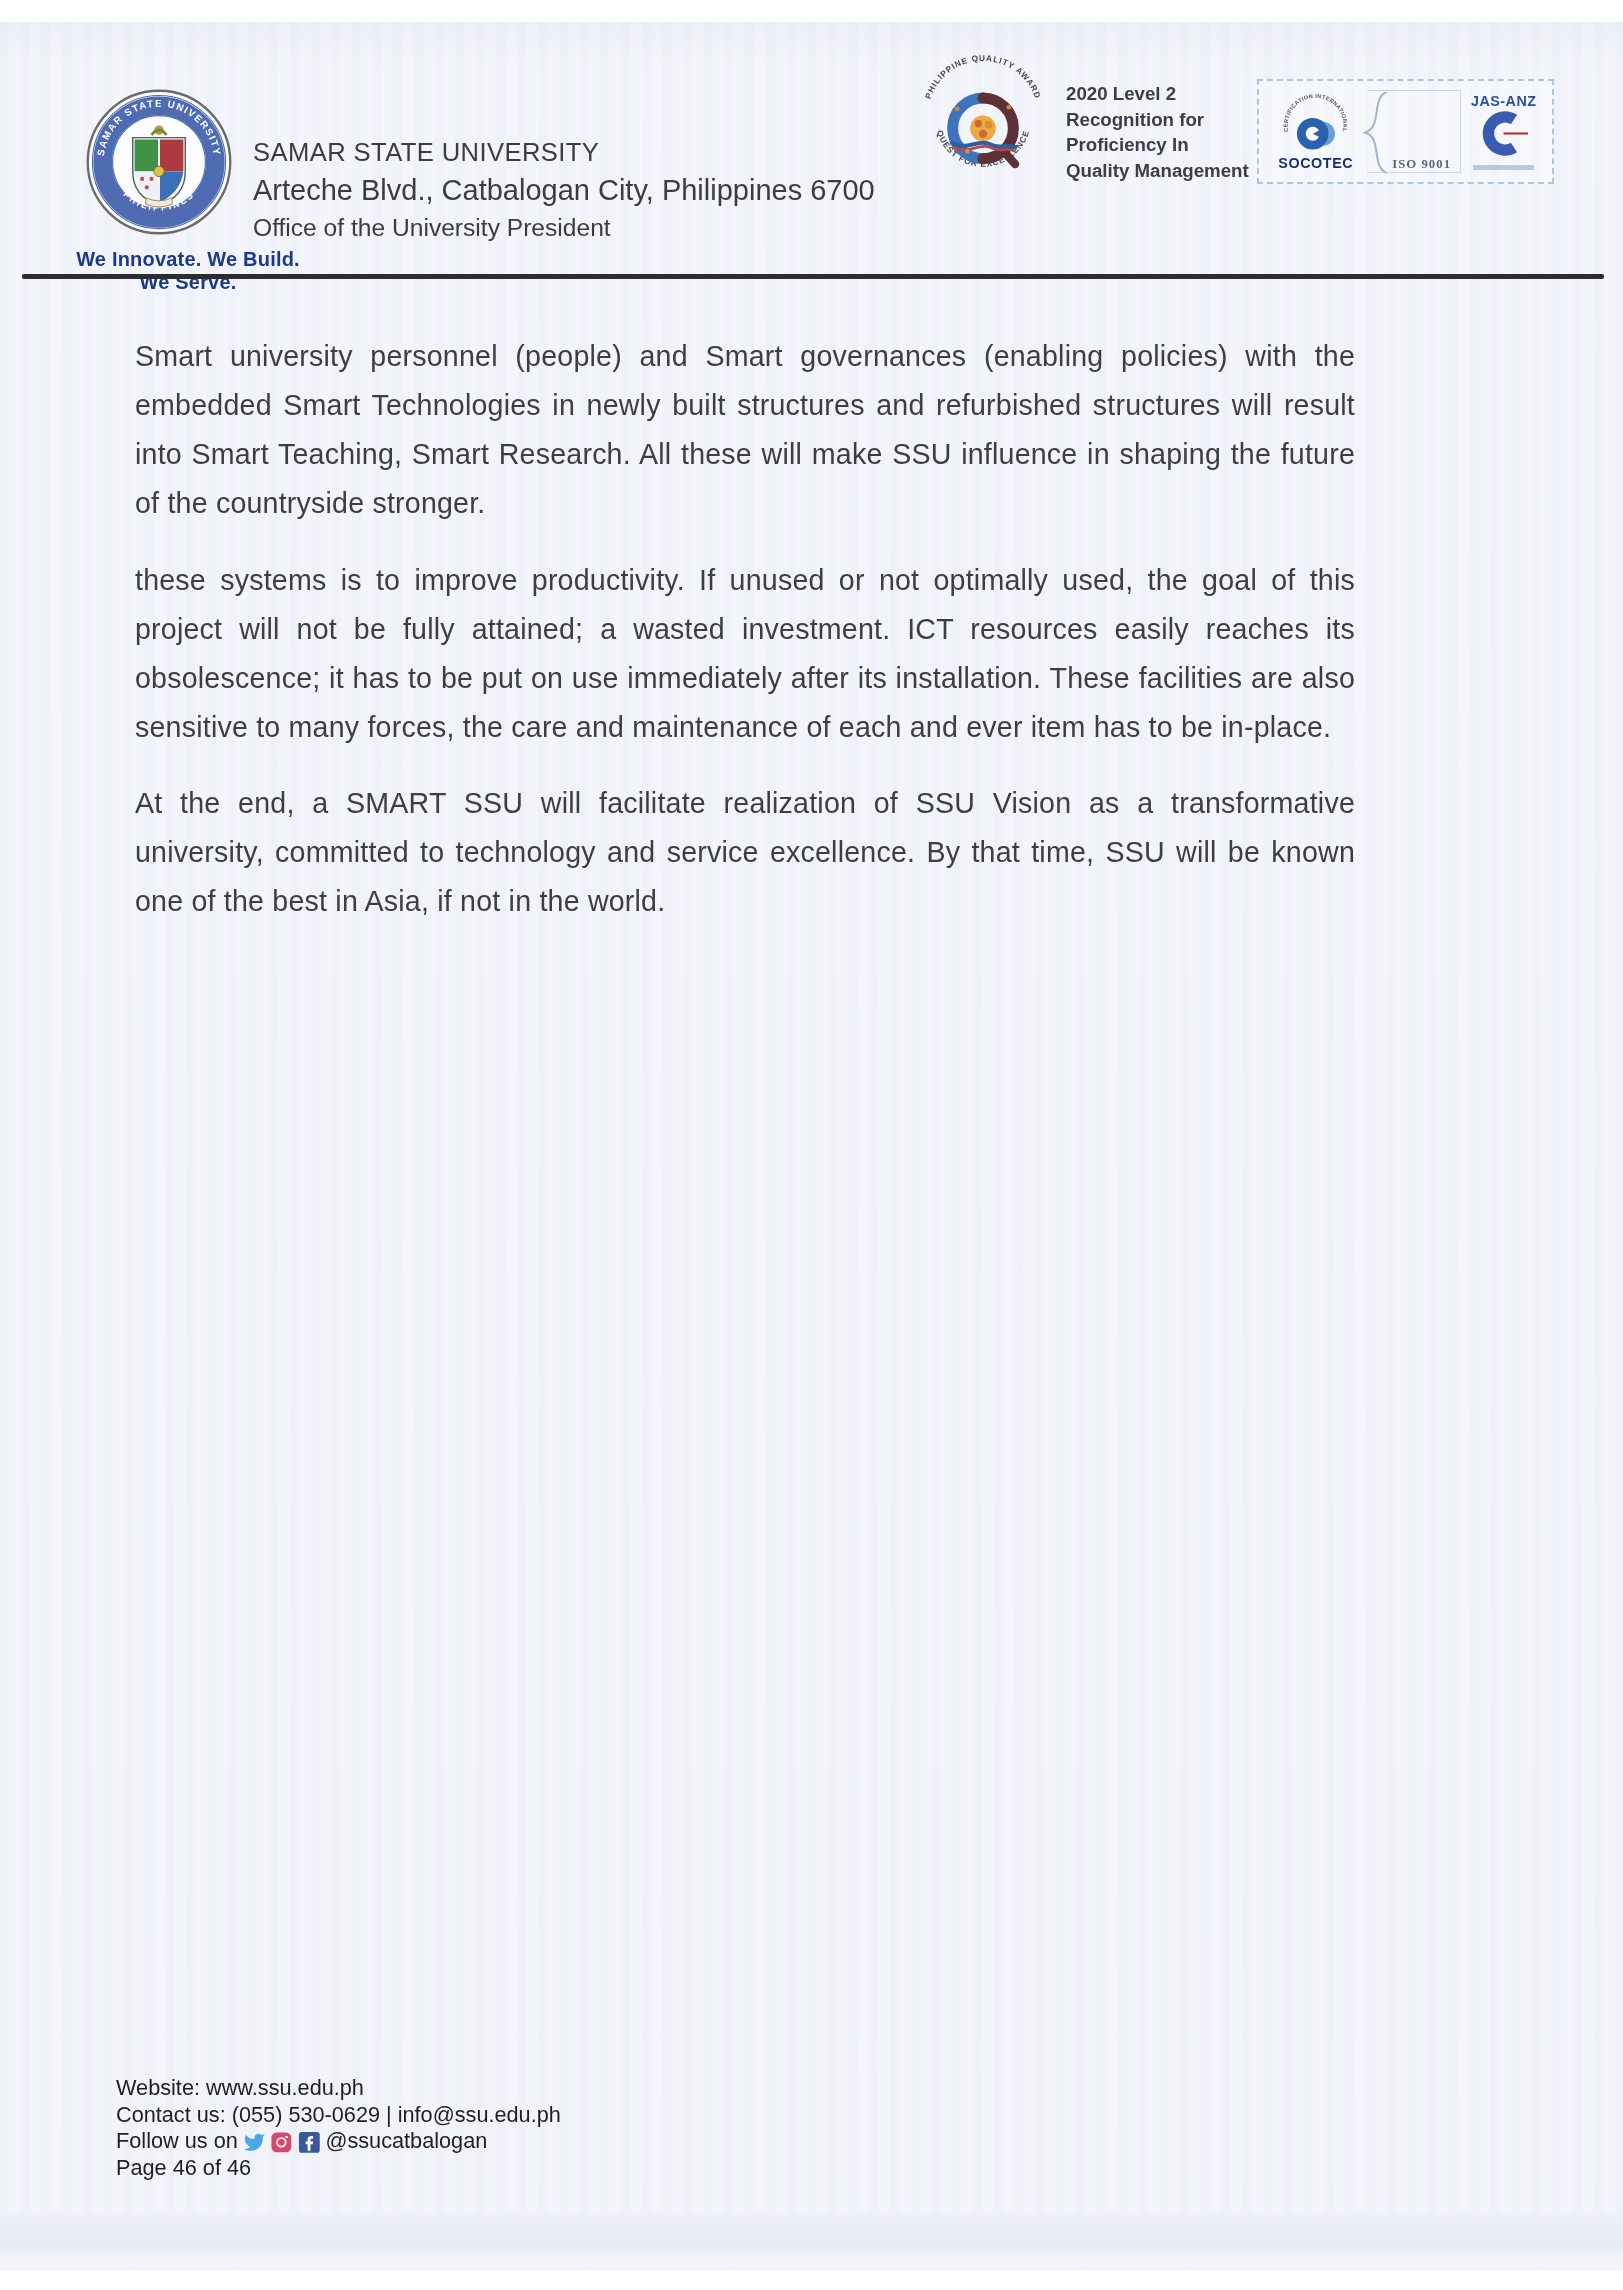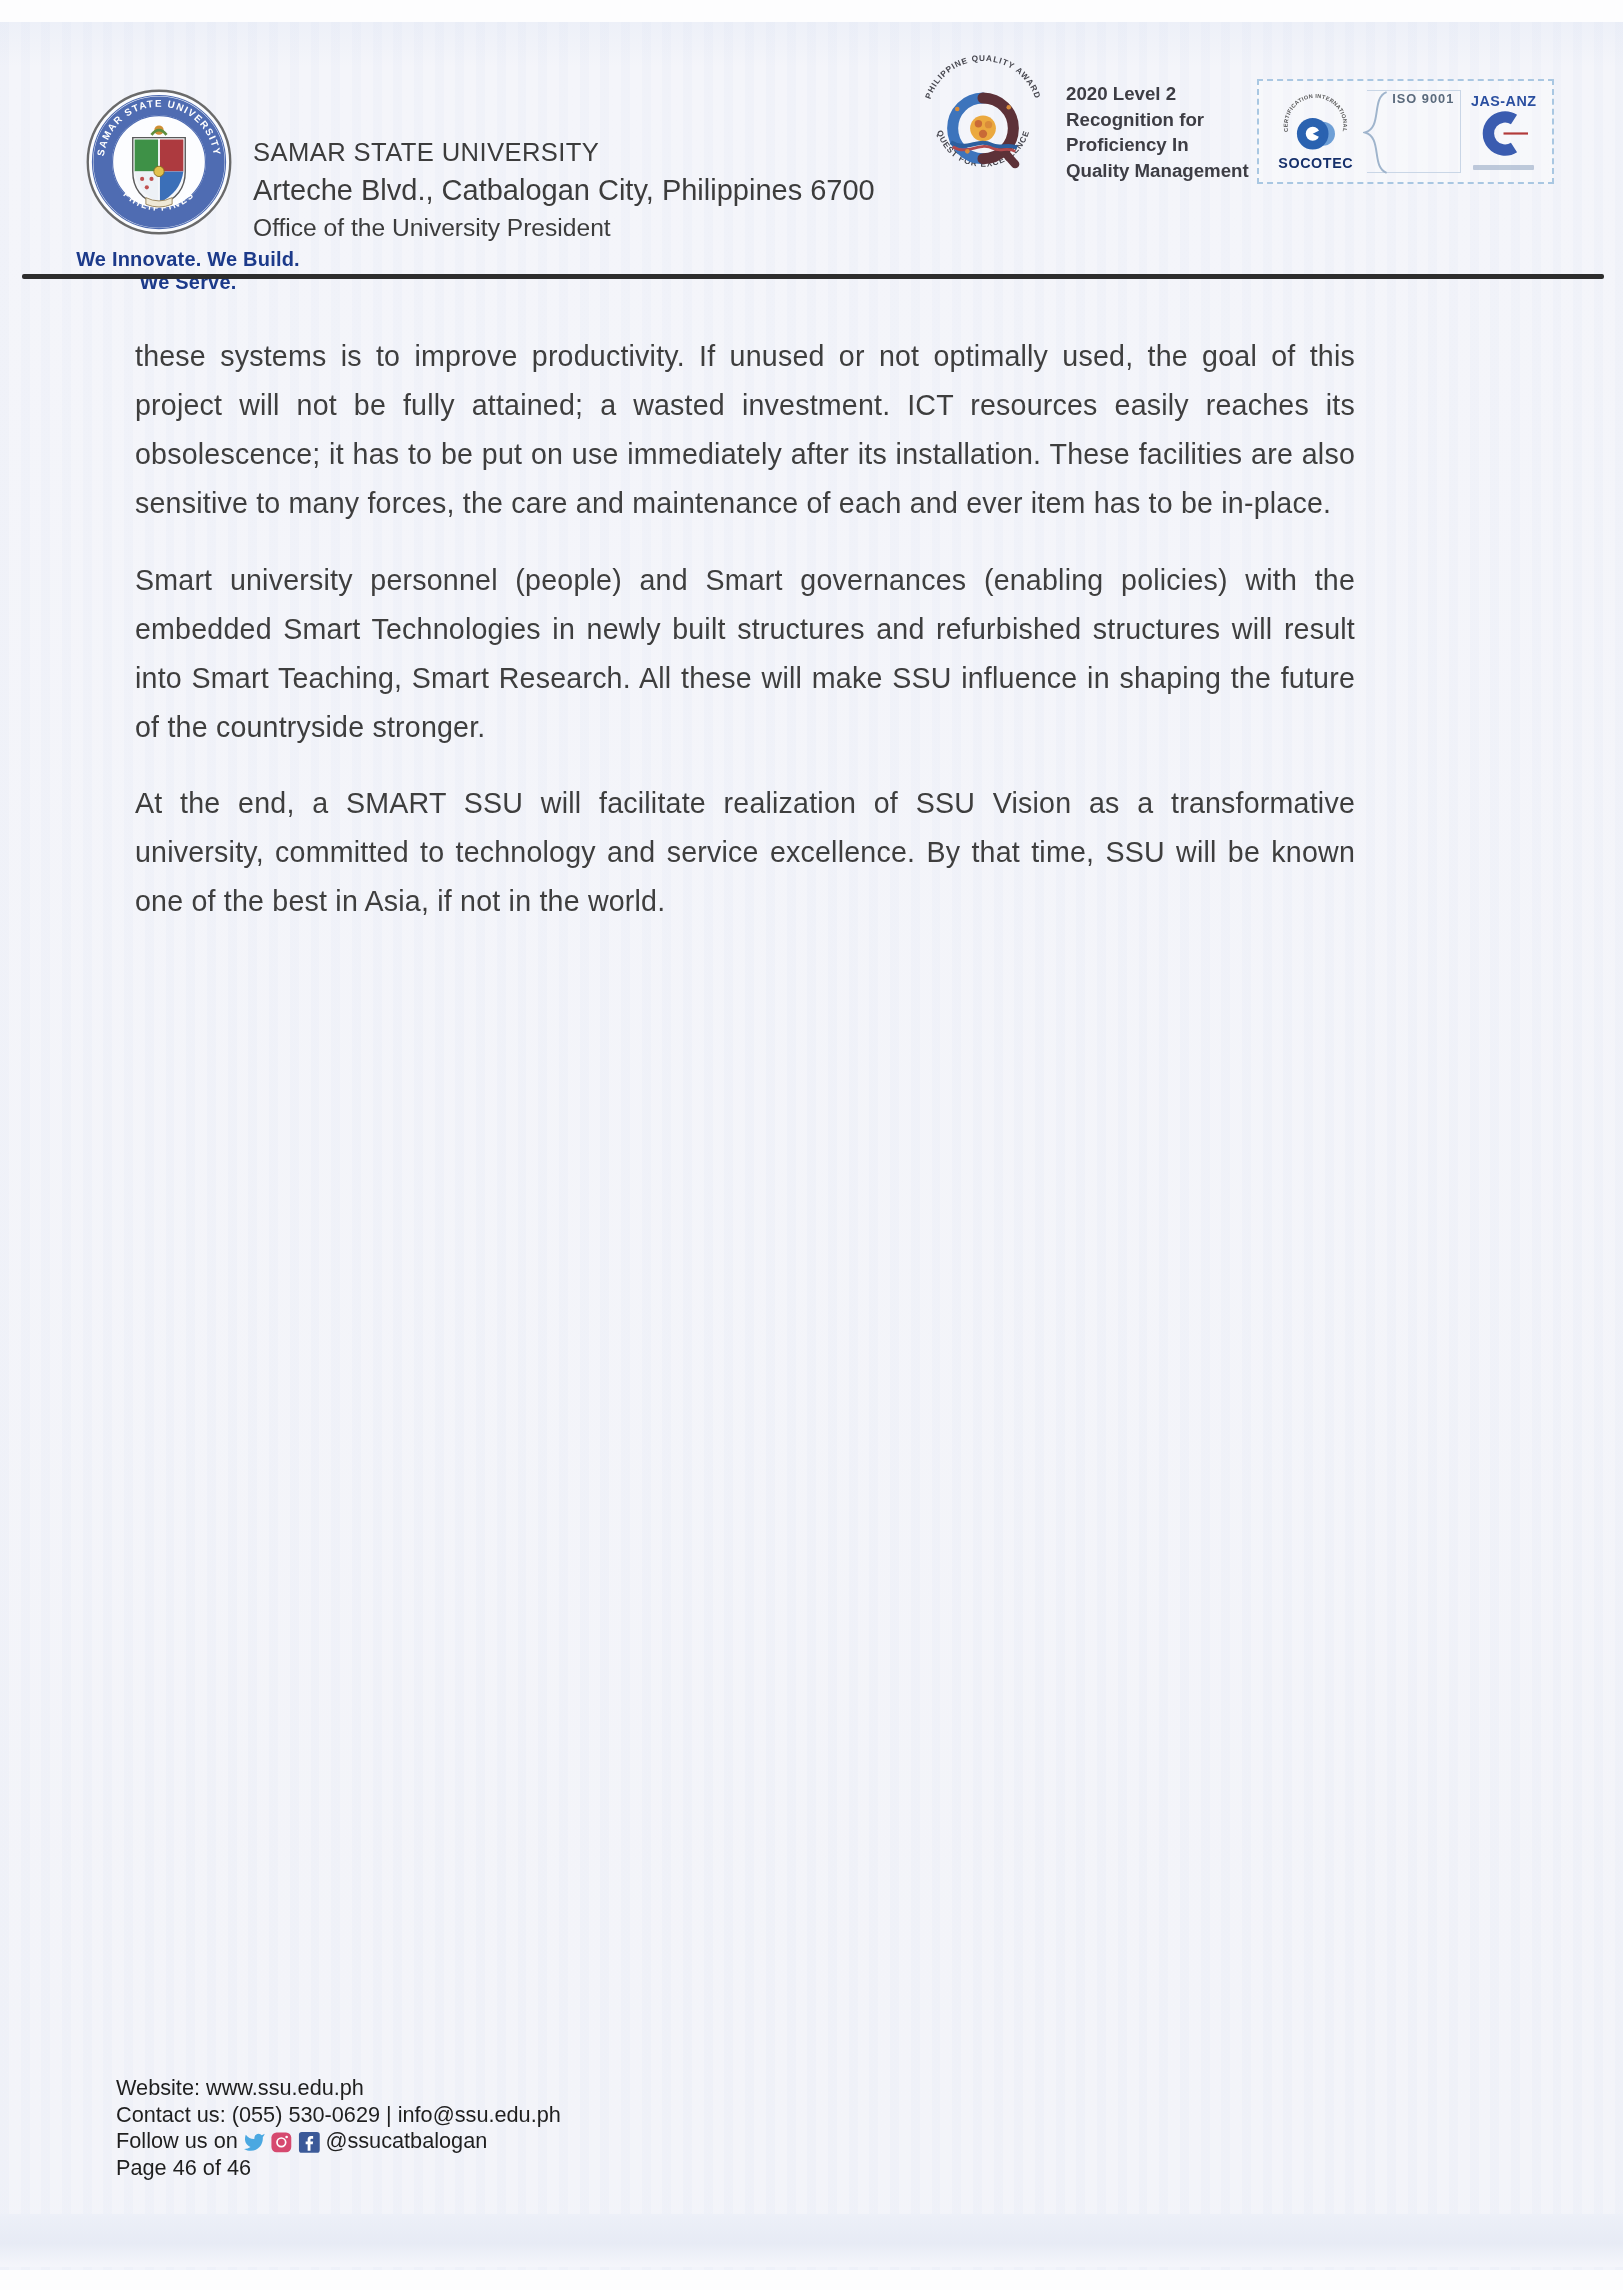--- a/index.html
+++ b/index.html
@@ -45,21 +45,21 @@
     position:absolute; left:1257px; top:79px; width:297px; height:105px;
     border:2px dashed #a9c7e2; box-sizing:border-box;
     display:flex; align-items:center; justify-content:space-between;
     padding:0 5.9px; background:rgba(255,255,255,.28);
   }
   .cert-socotec { width:102px; text-align:center; }
   .socotec-label { font-size:14.3px; font-weight:bold; color:#16306b; letter-spacing:0.6px; margin-top:-5.9px; }
   .cert-iso {
     position:relative; width:95px; height:83px;
     border-top:1.5px solid #c9d6e6; border-bottom:1.5px solid #c9d6e6; border-right:1.5px solid #c9d6e6;
-    display:flex; align-items:flex-start; box-sizing:border-box;
+    display:flex; align-items:flex-end; box-sizing:border-box;font-family:Liberation Serif, serif;
   }
   .iso-brace { position:absolute; left:-3.9px; top:-1px; }
   .iso-label { margin-left:25.6px; font-size:12.8px; font-weight:bold; color:#5a6a7c; letter-spacing:1px; }
   .cert-jasanz { width:85px; text-align:center; }
   .jasanz-label { font-size:14.3px; font-weight:bold; color:#2b4fa0; letter-spacing:0.5px; }
   .microtext { height:4.9px; background:#8fa3c0; opacity:.55; margin:3px auto 0; border-radius:1px; filter:blur(0.4px); }
 
   
   .body-text {
     position:absolute; left:135px; top:332px; width:1220px;
@@ -187,22 +187,22 @@
         <path d="M 42 12 A 19 19 0 1 0 42 44" stroke="#3a5cb0" stroke-width="13" fill="none"></path>
         <path d="M 30 28 L 58 28" stroke="#b23a3a" stroke-width="2.5"></path>
       </svg>
       <div class="microtext" style="width:61px"></div>
     </div>
   </div>
 
   <div class="rule"></div>
 
   <div class="body-text">
+    <p>Smart university personnel (people) and Smart governances (enabling policies) with the embedded Smart Technologies in newly built structures and refurbished structures will result into Smart Teaching, Smart Research. All these will make SSU influence in shaping the future of the countryside stronger.</p>
     <p>these systems is to improve productivity. If unused or not optimally used, the goal of this project will not be fully attained; a wasted investment. ICT resources easily reaches its obsolescence; it has to be put on use immediately after its installation. These facilities are also sensitive to many forces, the care and maintenance of each and ever item has to be in-place.</p>
-    <p>Smart university personnel (people) and Smart governances (enabling policies) with the embedded Smart Technologies in newly built structures and refurbished structures will result into Smart Teaching, Smart Research. All these will make SSU influence in shaping the future of the countryside stronger.</p>
     <p>At the end, a SMART SSU will facilitate realization of SSU Vision as a transformative university, committed to technology and service excellence. By that time, SSU will be known one of the best in Asia, if not in the world.</p>
   </div>
 
   <div class="footer-left">
     <div>Website: www.ssu.edu.ph</div>
     <div>Contact us: (055) 530-0629 | info@ssu.edu.ph</div>
     <div class="follow-line">
       <span>Follow us on</span>
       <svg class="soc-icon" viewBox="0 0 24 24">
         <path d="M23 3a10.9 10.9 0 0 1-3.14 1.53 4.48 4.48 0 0 0-7.86 3v1A10.66 10.66 0 0 1 3 4s-4 9 5 13a11.64 11.64 0 0 1-7 2c9 5 20 0 20-11.5a4.5 4.5 0 0 0-.08-.83A7.72 7.72 0 0 0 23 3z" fill="#4ba8e1"></path>

